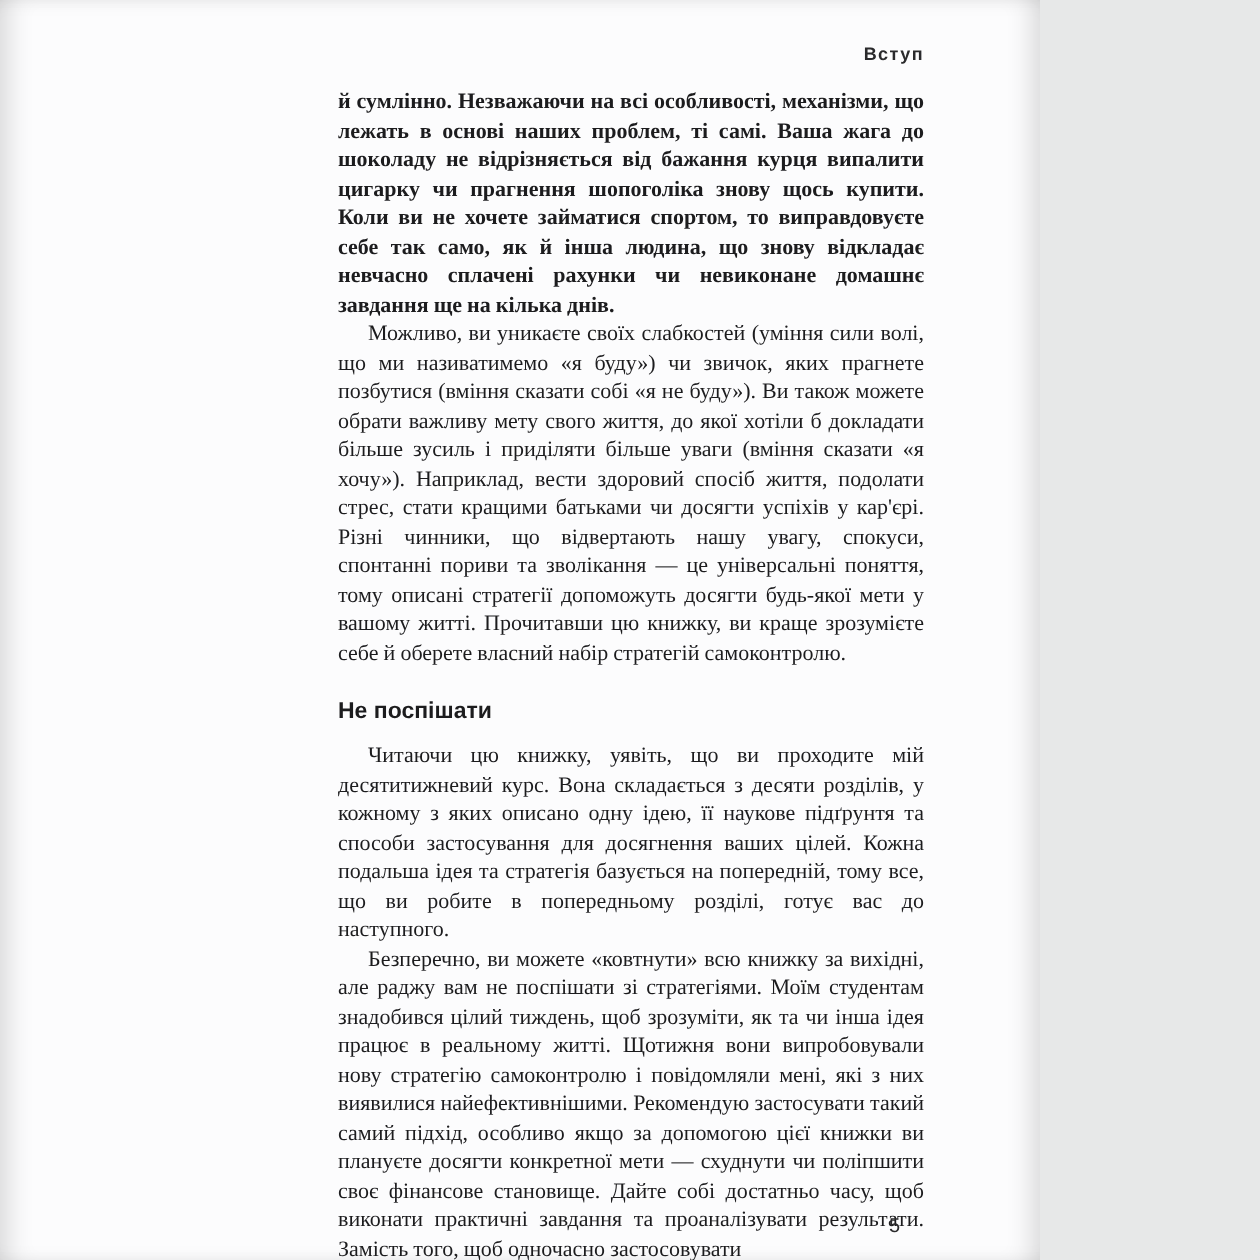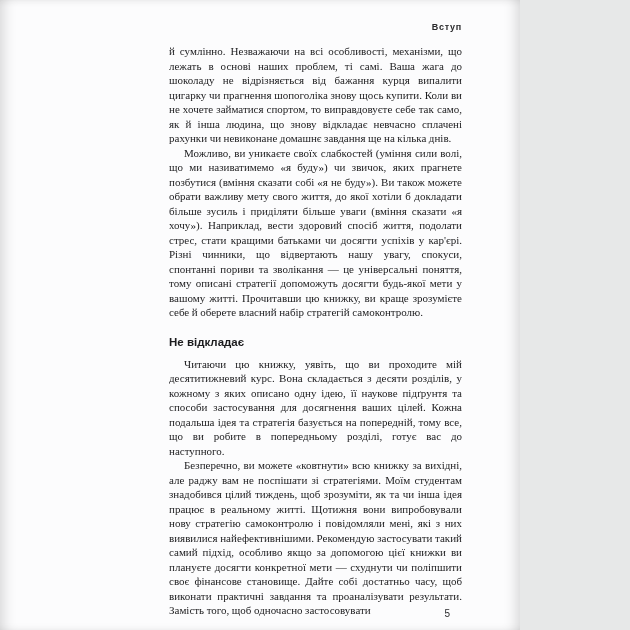--- a/index.html
+++ b/index.html
@@ -44,21 +44,21 @@
   .para {
     margin: 0;
     font-size: 11px;
     line-height: 14.5px;
     text-align: justify;
     text-indent: 15px;
     hyphens: auto;
     -webkit-hyphens: auto;
     word-spacing: -0.2px;
   }
-  .para.no-indent { text-indent: 0; }
+  .para.no-indent { text-indent: 0; font-weight: bold; }
   .section-heading {
     margin: 16px 0 9px 0;
     font-family: "Liberation Sans", sans-serif;
     font-size: 11.5px;
     font-weight: bold;
     color: #1c1c1e;
   }
   .page-number {
     position: absolute;
     left: 169px;
@@ -76,21 +76,21 @@
 <div class="page">
 
   <div class="running-head">Вступ</div>
 
   <div class="text-column">
 
     <p class="para no-indent">й сумлінно. Незважаючи на всі особливості, механізми, що лежать в основі наших проблем, ті самі. Ваша жага до шоколаду не відрізняється від бажання курця випалити цигарку чи прагнення шопоголіка знову щось купити. Коли ви не хочете займатися спортом, то виправдовуєте себе так само, як й інша людина, що знову відкладає невчасно сплачені рахунки чи невиконане домашнє завдання ще на кілька днів.</p>
 
     <p class="para">Можливо, ви уникаєте своїх слабкостей (уміння сили волі, що ми називатимемо «я буду») чи звичок, яких прагнете позбутися (вміння сказати собі «я не буду»). Ви також можете обрати важливу мету свого життя, до якої хотіли б докладати більше зусиль і приділяти більше уваги (вміння сказати «я хочу»). Наприклад, вести здоровий спосіб життя, подолати стрес, стати кращими батьками чи досягти успіхів у кар'єрі. Різні чинники, що відвертають нашу увагу, спокуси, спонтанні пориви та зволікання — це універсальні поняття, тому описані стратегії допоможуть досягти будь-якої мети у вашому житті. Прочитавши цю книжку, ви краще зрозумієте себе й оберете власний набір стратегій самоконтролю.</p>
 
-    <h2 class="section-heading">Не відкладає</h2>
+    <h2 class="section-heading">Не поспішати</h2>
 
     <p class="para">Читаючи цю книжку, уявіть, що ви проходите мій десятитижневий курс. Вона складається з десяти розділів, у кожному з яких описано одну ідею, її наукове підґрунтя та способи застосування для досягнення ваших цілей. Кожна подальша ідея та стратегія базується на попередній, тому все, що ви робите в попередньому розділі, готує вас до наступного.</p>
 
     <p class="para">Безперечно, ви можете «ковтнути» всю книжку за вихідні, але раджу вам не поспішати зі стратегіями. Моїм студентам знадобився цілий тиждень, щоб зрозуміти, як та чи інша ідея працює в реальному житті. Щотижня вони випробовували нову стратегію самоконтролю і повідомляли мені, які з них виявилися найефективнішими. Рекомендую застосувати такий самий підхід, особливо якщо за допомогою цієї книжки ви плануєте досягти конкретної мети — схуднути чи поліпшити своє фінансове становище. Дайте собі достатньо часу, щоб виконати практичні завдання та проаналізувати результати. Замість того, щоб одночасно застосовувати</p>
 
   </div>
 
   <div class="page-number">5</div>
 
 </div>

